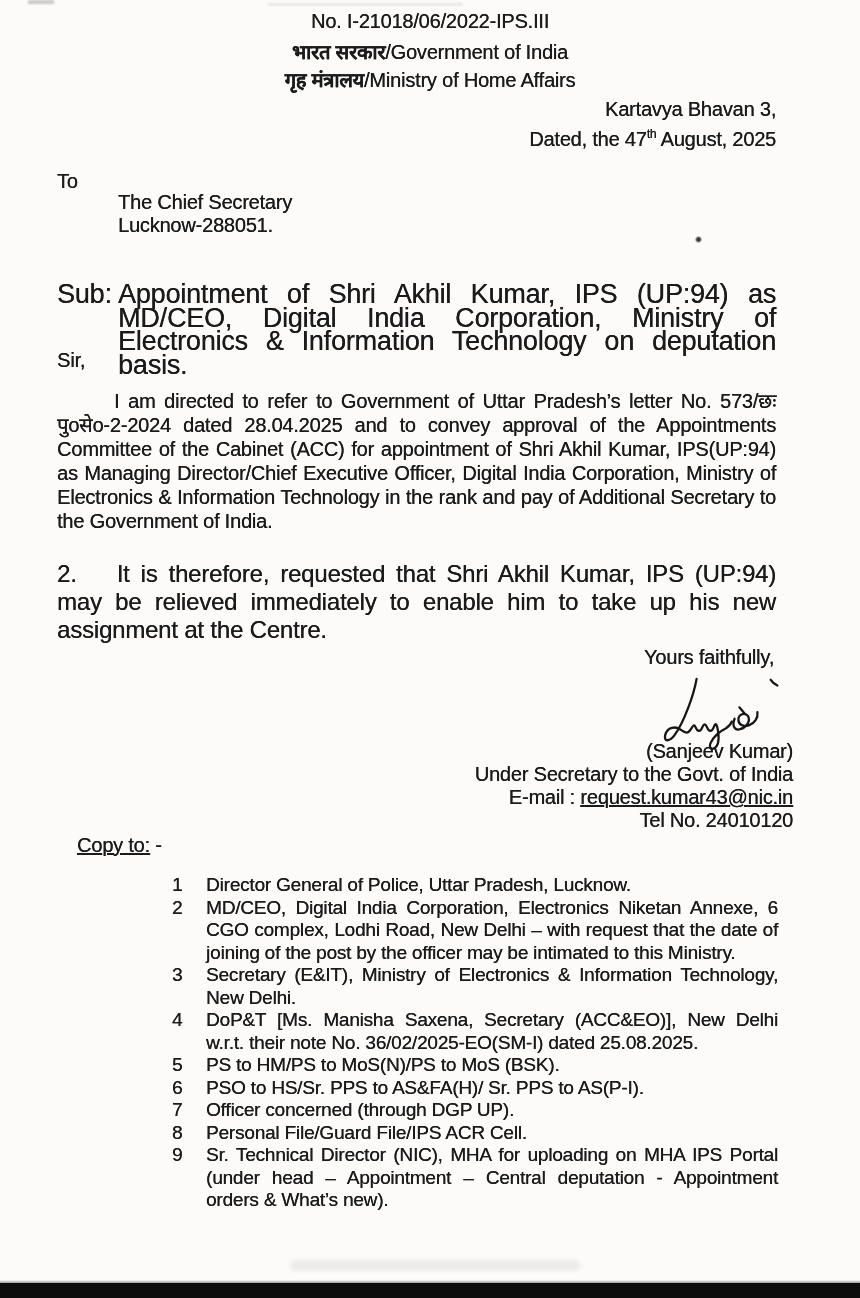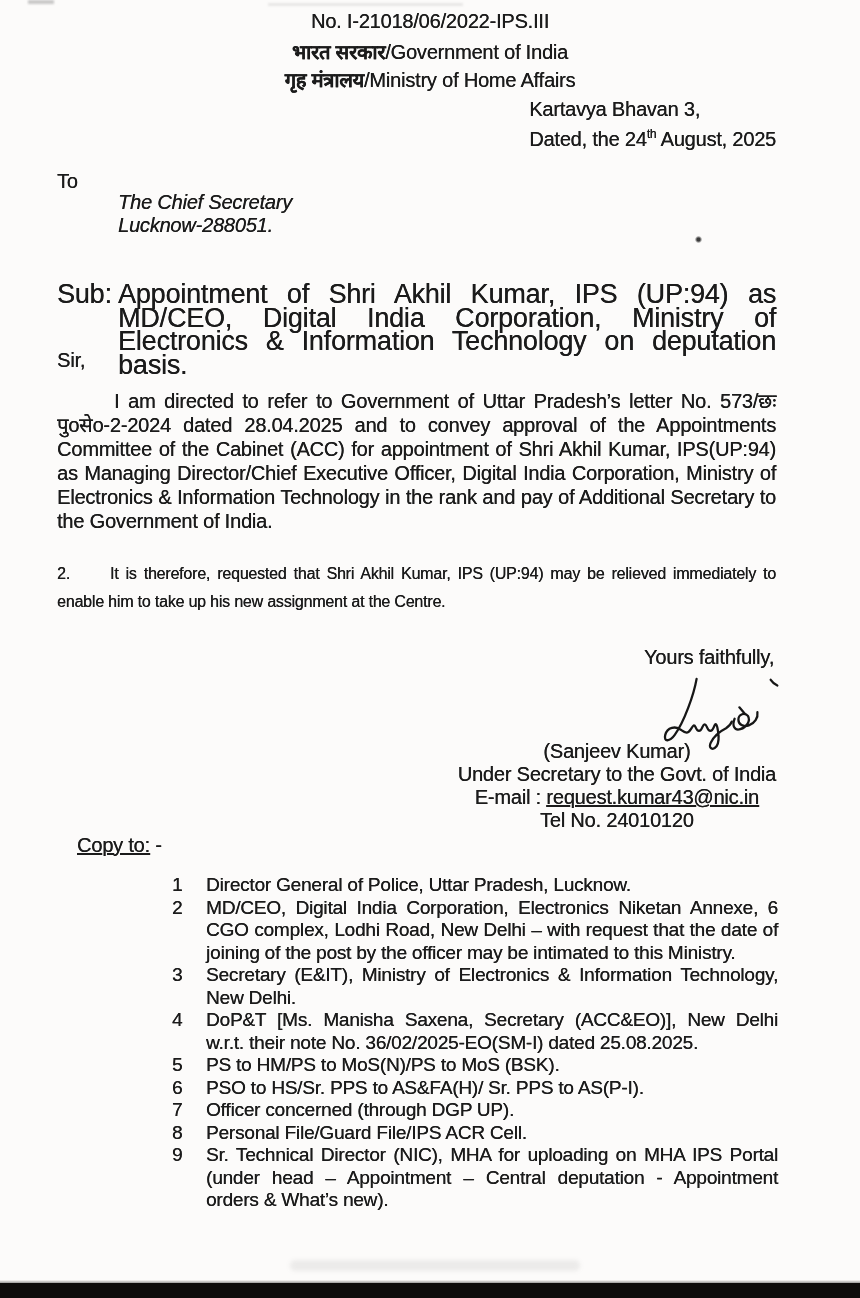--- a/index.html
+++ b/index.html
@@ -15,41 +15,41 @@
     font-family: "Liberation Sans", "DejaVu Sans", sans-serif;
     overflow: hidden;
     letter-spacing: -0.2px;
     text-shadow: 0.25px 0 0 currentColor;
   }
   .center { position: absolute; left: 0; right: 0; text-align: center; }
   .ref  { top: 10px; font-size: 20px; }
   .org1 { top: 38px; font-size: 20px; }
   .org2 { top: 66px; font-size: 20px; }
   .hindi { font-weight: bold; }
-  .sender { position: absolute; top: 97px; right: 84px; text-align: left; font-size: 20px; line-height: 25px; }
+  .sender { position: absolute; top: 97px; right: 84px; text-align: right; font-size: 20px; line-height: 25px; }
   .sender sup { font-size: 12px; vertical-align: super; }
   .to { position: absolute; left: 57px; top: 170px; font-size: 20px; }
-  .addressee { position: absolute; left: 118px; top: 191px; font-size: 20px; line-height: 23px; font-style: italic; }
+  .addressee { position: absolute; left: 118px; top: 191px; font-size: 20px; line-height: 23px; }
   .subject { position: absolute; left: 57px; top: 283px; width: 719px; font-size: 27px; line-height: 23.5px; display: flex; }
   .subject .label { width: 61px; flex: none; }
   .subject .text { text-align: justify; flex: 1; }
   .salutation { position: absolute; left: 57px; top: 349px; font-size: 20px; }
   .para1 {
     position: absolute; left: 57px; top: 389px; width: 719px;
     font-size: 20px; line-height: 24px; text-align: justify; text-indent: 57px;
   }
   .para2 {
     position: absolute; left: 57px; top: 560px; width: 719px;
-    font-size: 16px; line-height: 28px; text-align: justify;
+    font-size: 24px; line-height: 28px; text-align: justify;
   }
   .p2gap { display: inline-block; width: 40px; }
   .closing { position: absolute; right: 86px; top: 646px; font-size: 20px; }
   .signature { position: absolute; left: 632px; top: 676px; width: 152px; height: 76px; }
   .signature path { fill: none; stroke: #161616; stroke-width: 2.4; stroke-linecap: round; stroke-linejoin: round; }
-  .sigblock { position: absolute; right: 84px; top: 740px; text-align: center; font-size: 20px; line-height: 23px; }
+  .sigblock { position: absolute; right: 67px; top: 740px; text-align: right; font-size: 20px; line-height: 23px; }
   .underline { text-decoration: underline; }
   .copyto { position: absolute; left: 77px; top: 834px; font-size: 20px; }
   .copylist { position: absolute; left: 172px; top: 874px; width: 606px; font-size: 19px; line-height: 22.5px; }
   .copyitem { display: flex; }
   .copyitem .n { width: 34px; flex: none; }
   .copyitem .t { flex: 1; text-align: justify; }
   
   .bar-shadow { position: absolute; left: 0; right: 0; bottom: 15px; height: 3px;
     background: linear-gradient(#fcfbfa, #9a9a9a); }
   .bottom-bar { position: absolute; left: 0; right: 0; bottom: 0; height: 15px; background: #0d0c0c; }
@@ -68,21 +68,21 @@
 <div class="page">
 
   <div class="ref center">No. I-21018/06/2022-IPS.III</div>
 
   <div class="org1 center"><span class="hindi">भारत सरकार</span><span>/Government of India</span></div>
 
   <div class="org2 center"><span class="hindi">गृह मंत्रालय</span><span>/Ministry of Home Affairs</span></div>
 
   <div class="sender">
     <div>Kartavya Bhavan 3,</div>
-    <div><span>Dated, the 24</span><sup>th</sup><span> August, 2025</span></div>
+    <div><span>Dated, the 47</span><sup>th</sup><span> August, 2025</span></div>
   </div>
 
   <div class="to">To</div>
 
   <div class="addressee">
     <div>The Chief Secretary</div>
     <div>Lucknow-288051.</div>
   </div>
 
   <div class="subject">

